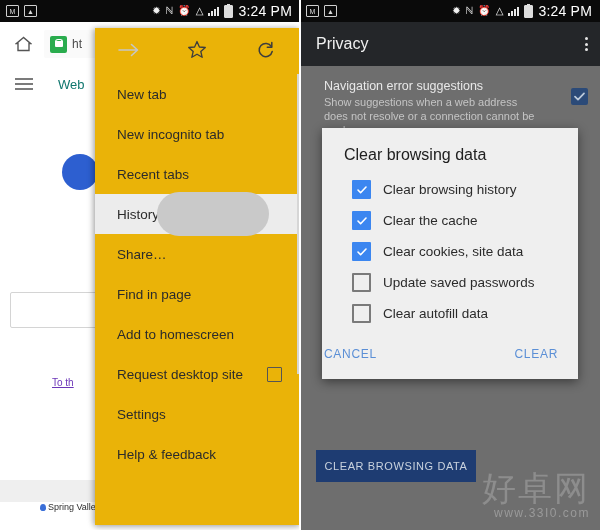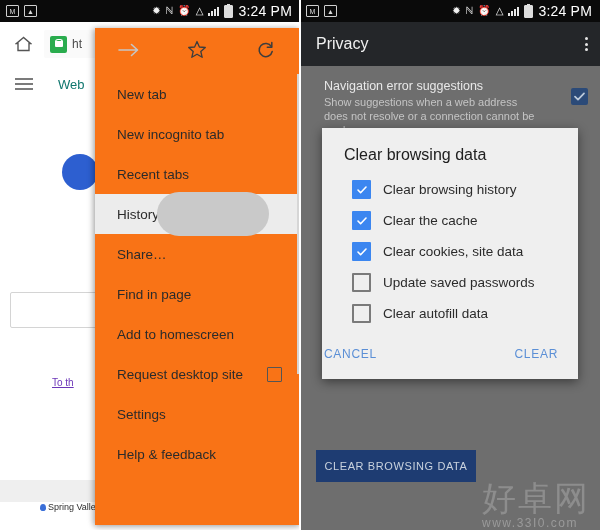--- a/index.html
+++ b/index.html
@@ -54,21 +54,21 @@
              background:#ffffff;border-radius:2px;}
   .pagelink{position:absolute;left:52px;top:275px;font-size:10px;color:#6b35b8;
             text-decoration:underline;white-space:nowrap;}
   .page-footerbar{position:absolute;left:0;bottom:28px;width:300px;height:22px;background:#efefef;}
   .loc-line{position:absolute;left:48px;bottom:18px;font-size:9px;color:#6a6a6a;white-space:nowrap;}
   .loc-line b{font-weight:normal;color:#2e2e2e;}
   .loc-line u{color:#4a58c8;text-decoration:none;}
   .loc-dot{position:absolute;left:40px;bottom:19px;width:6px;height:7px;background:#3a6fd8;border-radius:50% 50% 50% 50%/60% 60% 40% 40%;}
 
   
-  .menu{position:absolute;left:95px;top:28px;width:205px;background:#f97316;
+  .menu{position:absolute;left:95px;top:28px;width:205px;background:#eab308;
         box-shadow:-2px 0 6px rgba(0,0,0,.22),0 2px 6px rgba(0,0,0,.22);z-index:30;
         height:497px;overflow:hidden;}
   .menu-icons{height:44px;display:flex;align-items:center;}
   .menu-icons > div{flex:1;display:flex;align-items:center;justify-content:center;}
   .menu-list{padding-top:2px;}
   .mi{height:40px;display:flex;align-items:center;padding:0 0 0 22px;position:relative;}
   .mi span.lbl{font-size:13.5px;color:#2b2b2b;}
   .mi.selected{background:#ececec;}
   .ripple{position:absolute;left:62px;top:-2px;width:112px;height:44px;border-radius:22px;
           background:#c9c9c9;}
@@ -98,21 +98,21 @@
   .d-title{font-size:16px;color:#202020;padding:18px 20px 10px 22px;}
   .d-item{display:flex;align-items:center;padding:6px 20px 6px 30px;}
   .d-item .lbl{font-size:13.5px;color:#2b2b2b;margin-left:12px;}
   .cbox{width:15px;height:15px;border:2px solid #7a7a7a;border-radius:1px;flex:none;background:transparent;}
   .cbox.on{background:#3b86f0;border-color:#3b86f0;display:flex;align-items:center;justify-content:center;}
   .d-actions{display:flex;justify-content:space-between;gap:18px;padding:14px 18px 14px 0;}
   .d-actions button{background:none;border:none;font-family:inherit;font-size:12px;letter-spacing:.7px;
                     color:#5b8fd6;cursor:pointer;padding:4px 2px;}
 
   
-  .wm{position:absolute;right:10px;bottom:0;text-align:left;z-index:55;user-select:none;}
+  .wm{position:absolute;right:10px;bottom:10px;text-align:right;z-index:55;user-select:none;}
   .wm .cn{font-size:34px;color:#8d8d8d;letter-spacing:2px;line-height:36px;
           font-family:"DejaVu Sans",sans-serif;}
   .wm .en{font-size:12px;color:#9a9a9a;letter-spacing:1.5px;}
 </style>
 </head>
 <body>
 
 <div class="screen">
 
   <div class="panel panel-left">

